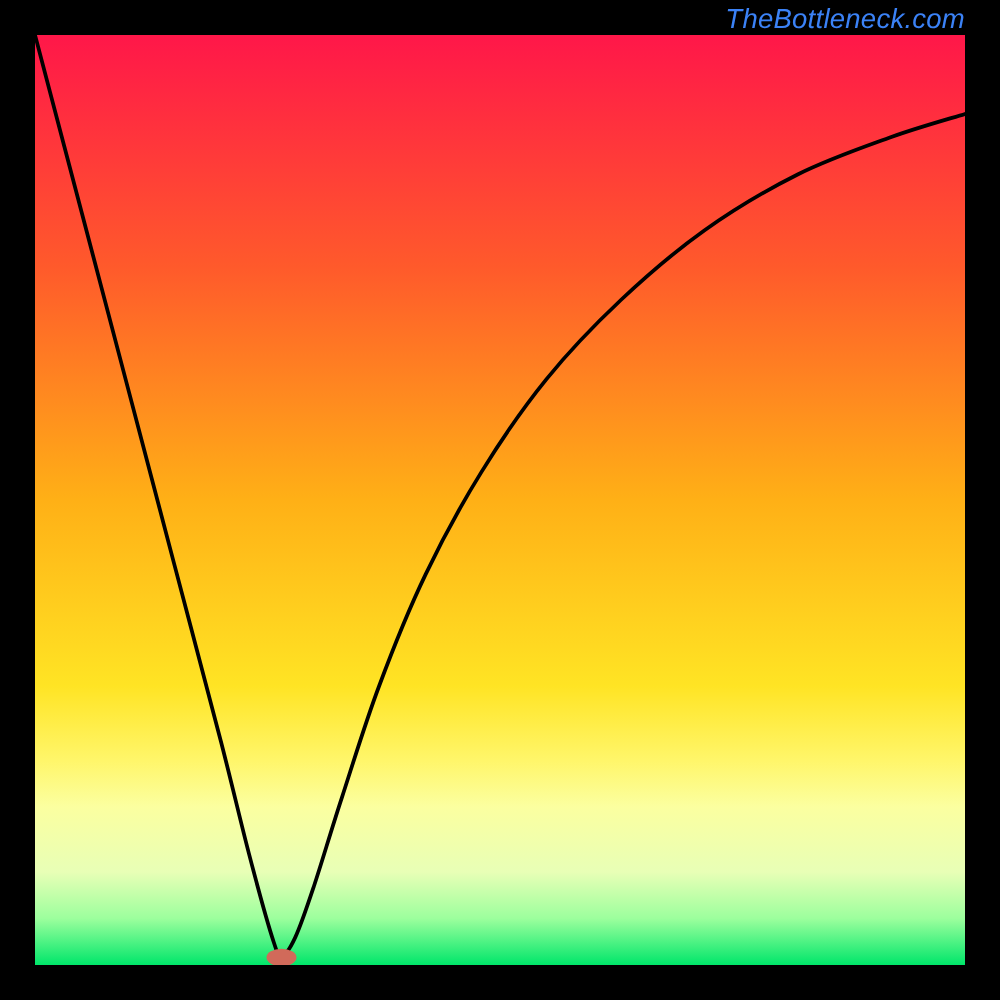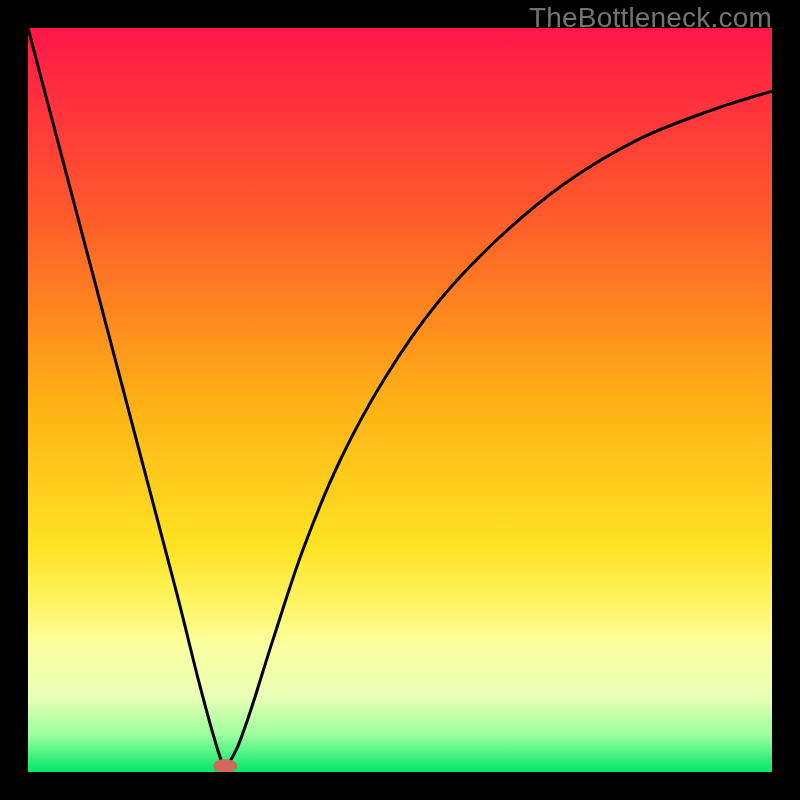--- a/index.html
+++ b/index.html
@@ -23,24 +23,25 @@
     position: absolute;
     left: 0;
     top: 0;
     width: 744px;
     height: 744px;
   }
   .watermark {
     position: absolute;
     top: 2px;
     right: 28px;
-    color: #737373;
-    font-size: 28px;
+    color: #3b82f6;
+    font-size: 22px;
     font-weight: 500;
     letter-spacing: 0.2px;
+    font-style: italic;
   }
   svg { display: block; }
 </style>
 </head>
 <body>
 
 <div class="watermark">TheBottleneck.com</div>
 
 <div class="frame">
   <svg class="plot" viewBox="0 0 744 744">

